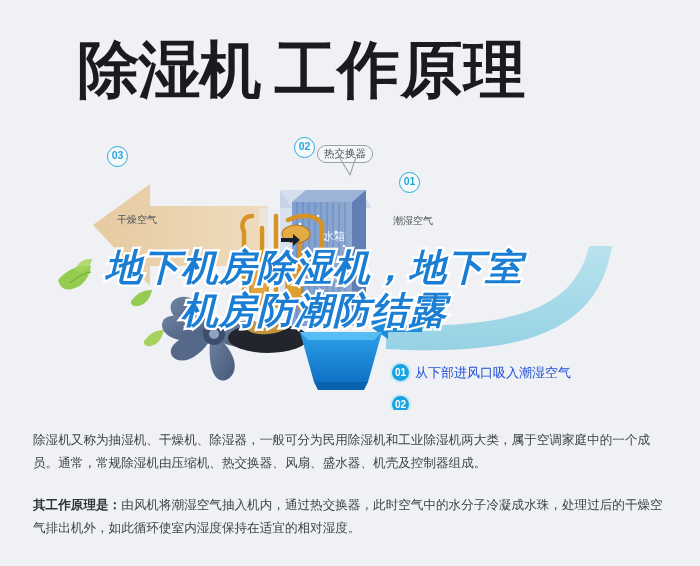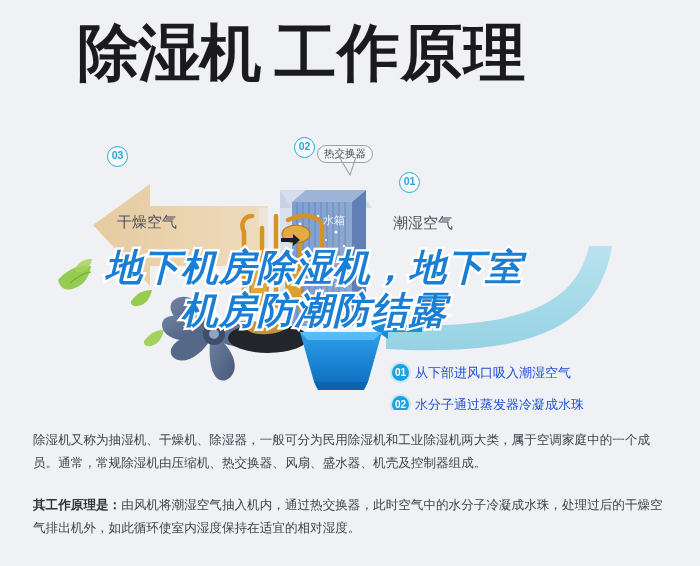--- a/index.html
+++ b/index.html
@@ -7,21 +7,21 @@
     width:700px;height:566px;overflow:hidden;
     background:#f0f1f4;
     font-family:"Liberation Sans","DejaVu Sans",sans-serif;
     color:#3b3b3f;
   }
   #page{position:relative;width:700px;height:566px;}
 
   
   .title-wrap{
     position:absolute;left:0;top:22px;width:604px;height:96px;
-    display:flex;justify-content:center;
+    display:flex;align-items:center;justify-content:center;
   }
   .title{
     font-size:62px;font-weight:700;color:#1b1b1f;letter-spacing:1px;
     line-height:1;white-space:nowrap;
     font-family:"Liberation Sans","DejaVu Sans",sans-serif;
   }
   .title .t1{letter-spacing:-1px;}
   .title .t2{margin-left:14px;}
 
   
@@ -32,21 +32,21 @@
   
   .badge{
     position:absolute;width:19px;height:19px;border-radius:50%;
     border:1.6px solid #27a8dd;color:#27a8dd;
     font-size:10.5px;font-weight:700;line-height:16px;text-align:center;
     background:rgba(255,255,255,0.55);
     font-family:"Liberation Sans",sans-serif;
   }
 
   .lbl{
-    position:absolute;color:#4a4f58;font-size:15px;white-space:nowrap;
+    position:absolute;color:#4a4f58;font-size:10px;white-space:nowrap;
     font-family:"Liberation Sans","DejaVu Sans",sans-serif;
   }
   .lbl.small{font-size:11px;}
   .lbl.white{color:#eaf6ff;}
 
   .callout{
     position:absolute;border:1.2px solid #9aa0a8;border-radius:9px;
     background:#f4f6f8;padding:1px 6px;font-size:10.5px;color:#4a4f58;
     white-space:nowrap;
   }
@@ -221,30 +221,29 @@
 
     <span class="badge" style="left:294px;top:17px;">02</span>
     <span class="callout" style="left:317px;top:25px;">热交换器</span>
     <svg style="position:absolute;left:336px;top:33px;" width="26" height="26">
       <path d="M2 2 L14 22 L20 4" fill="none" stroke="#9aa0a8" stroke-width="1.1"></path>
     </svg>
 
     <span class="badge" style="left:399px;top:52px;">01</span>
     <span class="lbl" style="left:393px;top:94px;font-family:Liberation Mono, monospace;">潮湿空气</span>
 
-    <span class="lbl small white" style="left:323px;top:93px;">水箱</span>
+    <span class="lbl small white" style="left:323px;top:109px;">水箱</span>
 
     <div class="steps">
       <div class="step">
         <span class="num">01</span>
         <span class="txt">从下部进风口吸入潮湿空气</span>
       </div>
       <div class="step">
         <span class="num">02</span>
-        <span class="txt">水分子通过蒸发器冷凝成水珠</span>
       </div>
 
     </div>
   </div>
 
   <div class="overlay">
     <div class="ol-line l1">地下机房除湿机，地下室</div>
     <div class="ol-line l2">机房防潮防结露</div>
   </div>
 

